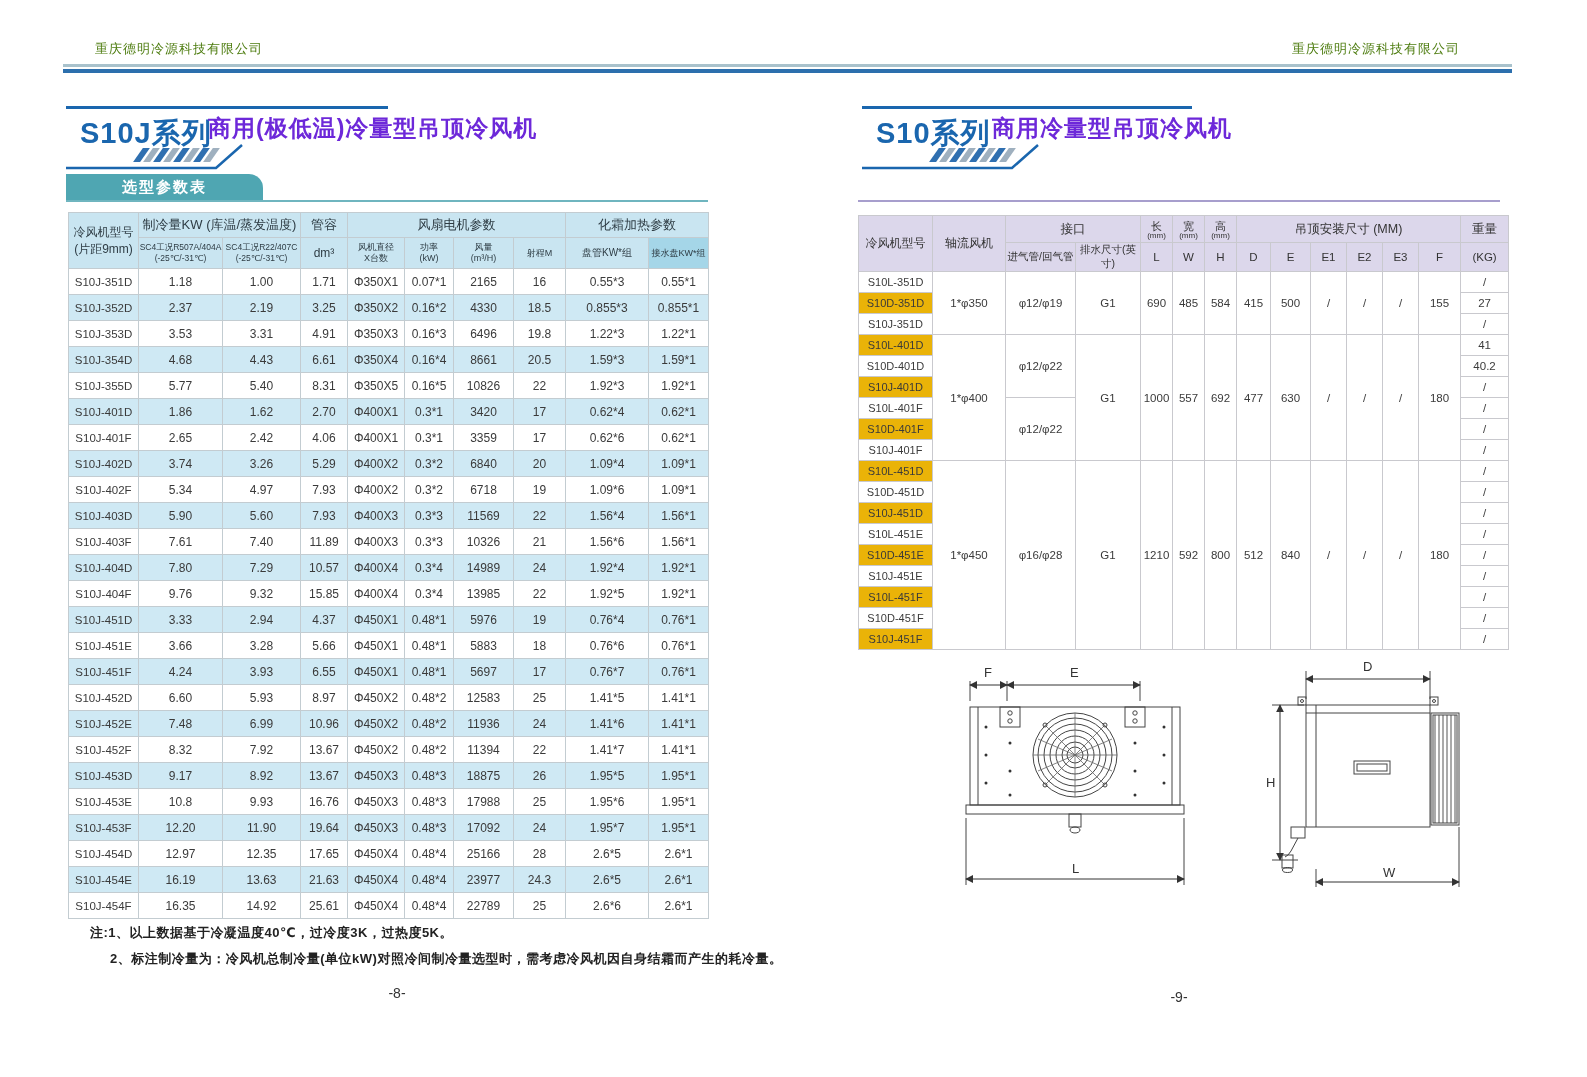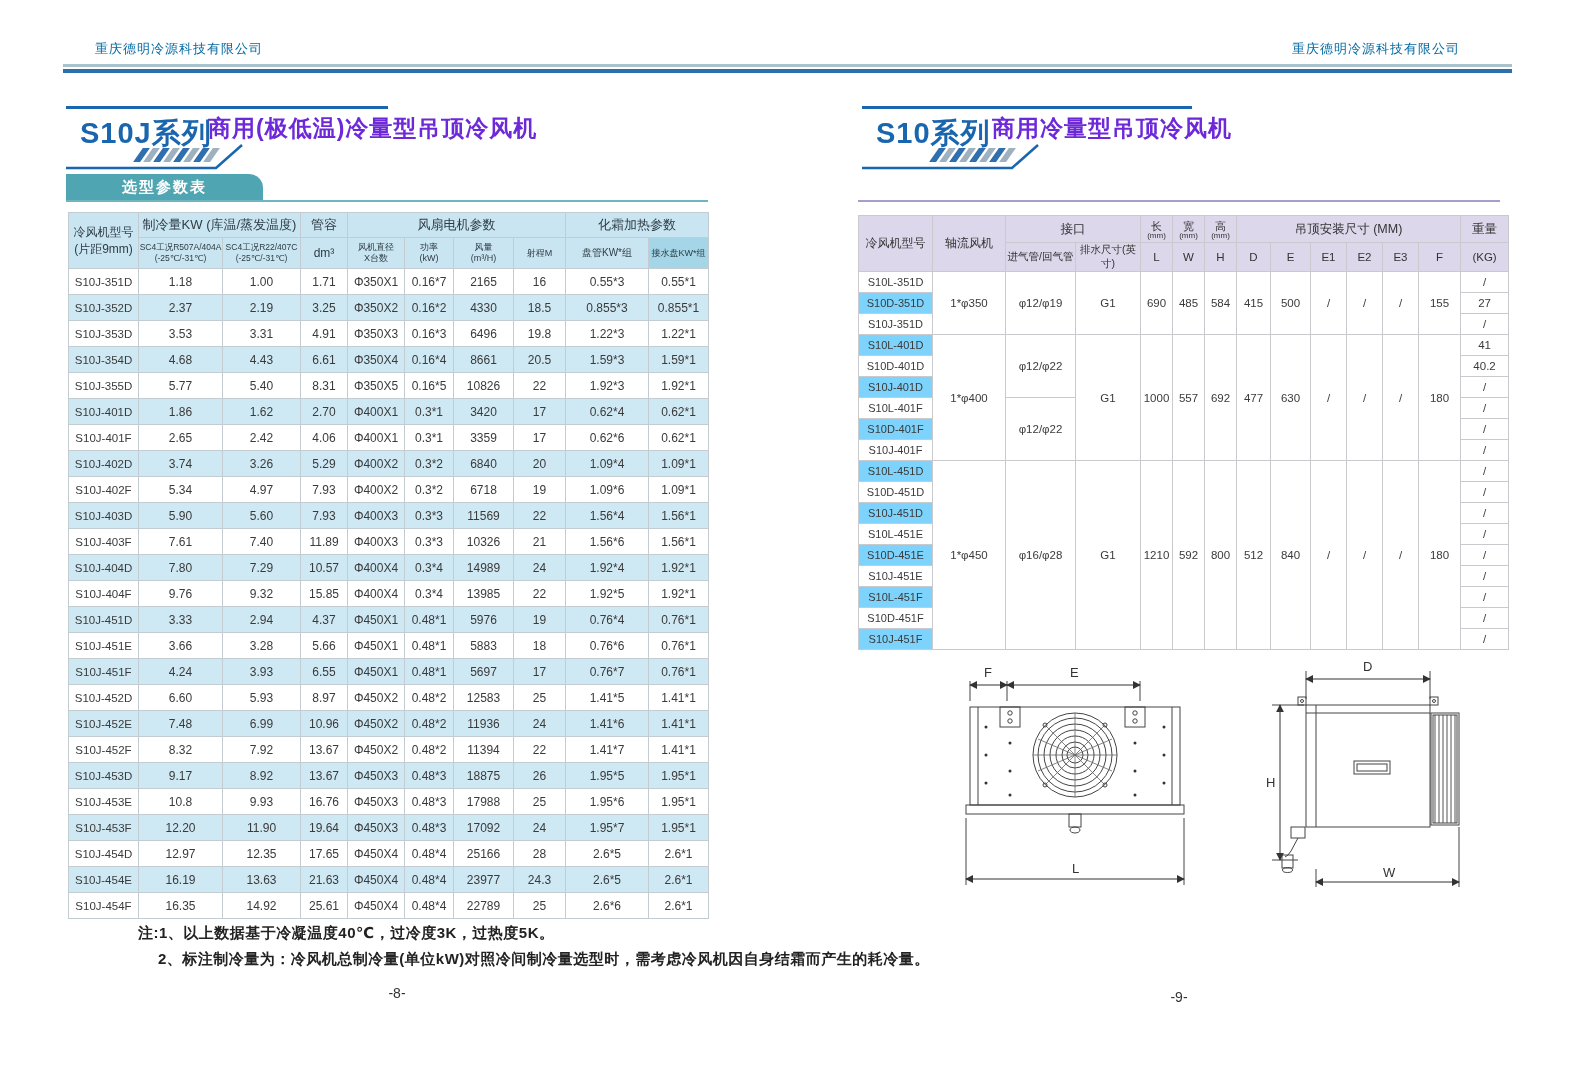--- a/index.html
+++ b/index.html
@@ -1,20 +1,20 @@
 <!DOCTYPE html>
 <html><head>
 <meta charset="utf-8">
 <style>
   html,body{margin:0;padding:0;background:#ffffff;}
   body{width:1587px;height:1077px;position:relative;overflow:hidden;
        font-family:"Liberation Sans","DejaVu Sans",sans-serif;color:#333;}
   .abs{position:absolute;}
   
-  .company{font-size:13px;color:#0369a1;letter-spacing:1px;}
+  .company{font-size:13px;color:#4d7c0f;letter-spacing:1px;}
   .rule-light{height:3px;background:#a9c2cc;}
   .rule-dark{height:4px;background:#2c6fad;margin-top:2px;}
   
   .title-topline{height:3px;background:#1a66ae;}
   .series{font-size:29px;font-weight:bold;color:#1a66ae;letter-spacing:1px;}
   .subtitle{font-size:23px;font-weight:600;color:#6d28d9;letter-spacing:1px;}
   .hatch{display:flex;}
   .hatch span{display:inline-block;width:7px;height:14px;margin-right:3px;transform:skewX(-35deg);}
   
   .tab{height:26px;line-height:26px;text-align:center;color:#fff;font-size:15px;
@@ -39,25 +39,25 @@
   .pre{white-space:pre-line;}
   .darkcell{background:#a5d6e8 !important;}
   
   .rt{width:650px;font-size:12px;}
   .rt th,.rt td{border:1px solid #c9c9ce;text-align:center;vertical-align:middle;padding:0;}
   .rt th{background:#dcd7eb;font-weight:normal;color:#333;}
   .rt thead tr:first-child th{height:26px;font-size:12.5px;}
   .rt thead tr:last-child th{height:22px;font-size:11.5px;}
   .rt td{height:20px;color:#3a3a3a;font-size:11.5px;background:#fff;}
   .rt td.rmodel{font-size:11px;}
-  .rt td.malt{background:#7dd3fc;}
+  .rt td.malt{background:#eab308;}
   .unit{font-size:8px;display:block;line-height:1;}
   .cn{font-size:11px;display:block;line-height:1.1;margin-top:2px;}
   
-  .note{font-size:15px;font-weight:600;color:#222;letter-spacing:0.5px;margin-left:48px;}
+  .note{font-size:13px;font-weight:600;color:#222;letter-spacing:0.5px;}
   .pagenum{font-size:14px;color:#333;text-align:center;}
   svg text{font-family:"Liberation Sans","DejaVu Sans",sans-serif;}
 </style>
 </head>
 <body>
 
 <div class="abs" style="left:63px;top:64px;width:1449px;">
   <div class="rule-light"></div>
   <div class="rule-dark"></div>
 </div>
@@ -123,21 +123,21 @@
       <th class="darkcell" style="font-size:9px;">接水盘KW*组</th>
     </tr>
   </thead>
   <tbody>
       <tr>
         <td class="model">S10J-351D</td>
         <td>1.18</td>
         <td>1.00</td>
         <td>1.71</td>
         <td>Φ350X1</td>
-        <td>0.16*7</td>
+        <td>0.07*1</td>
         <td>2165</td>
         <td>16</td>
         <td>0.55*3</td>
         <td>0.55*1</td>
       </tr>
       <tr class="alt">
         <td class="model">S10J-352D</td>
         <td>2.37</td>
         <td>2.19</td>
         <td>3.25</td>

